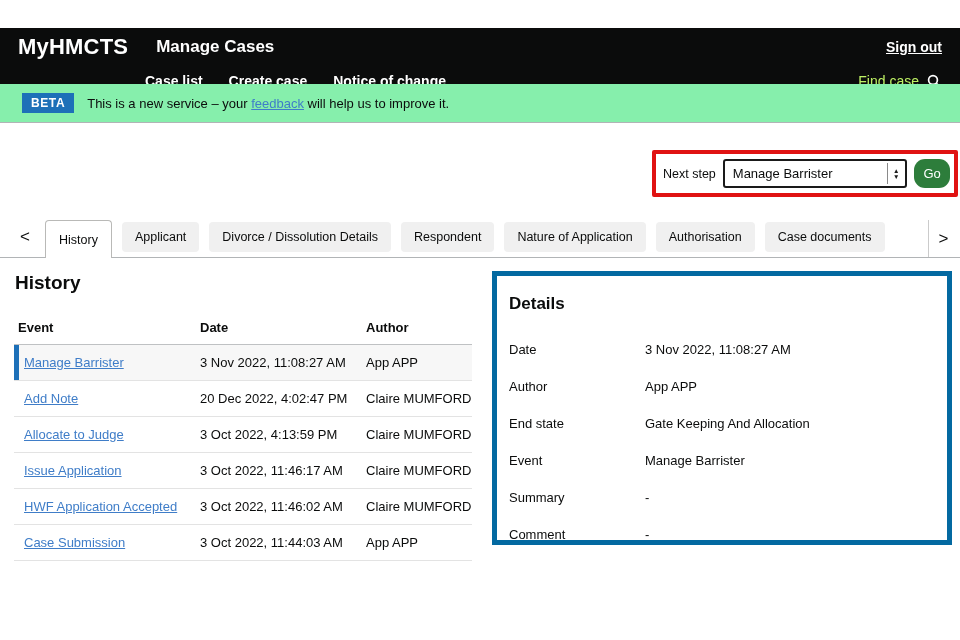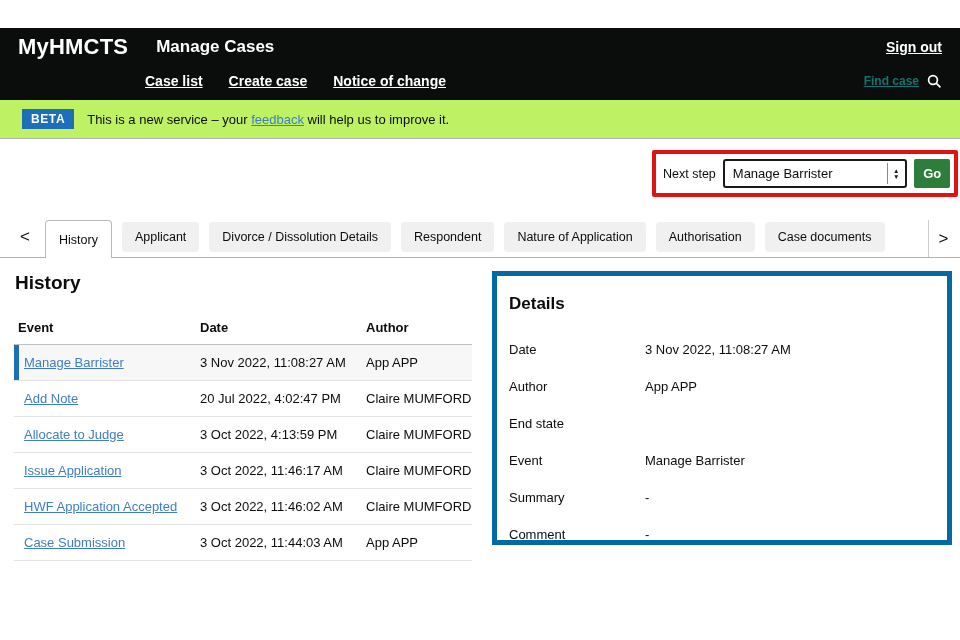--- a/index.html
+++ b/index.html
@@ -9,37 +9,37 @@
   
   .topbar { position:absolute; top:28px; left:0; width:960px; height:72px; background:#0b0c0c; color:#fff; }
   .topbar-row1 { display:flex; align-items:center; height:38px; padding:0 18px; }
   .brand { font-size:22px; font-weight:bold; letter-spacing:0.2px; }
   .product { font-size:17px; font-weight:bold; margin-left:28px; }
   .signout { margin-left:auto; font-size:14px; font-weight:bold; color:#fff; text-decoration:underline; cursor:pointer; }
   .topbar-row2 { display:flex; align-items:center; height:30px; padding:0 18px 0 145px; }
   .topnav { display:flex; gap:26px; }
   .topnav a { color:#fff; font-size:14px; font-weight:bold; text-decoration:underline; cursor:pointer; }
   .findcase { margin-left:auto; display:flex; align-items:center; gap:8px; }
-  .findcase a { color:#0f766e; font-size:12px; font-weight:bold; text-decoration:underline; cursor:pointer; }
-
-  
-  .beta { position:absolute; top:100px; left:0; width:960px; height:39px; display:flex; align-items:center; padding-left:22px; border-bottom:1px solid #b1b4b6; background:#bef264; }
+  .findcase a { color:#bef264; font-size:14px; font-weight:normal; text-decoration:underline; cursor:pointer; }
+
+  
+  .beta { position:absolute; top:84px; left:0; width:960px; height:39px; display:flex; align-items:center; padding-left:22px; border-bottom:1px solid #b1b4b6; background:#86efac; }
   .beta-badge { background:#1d70b8; color:#fff; font-size:12px; font-weight:bold; letter-spacing:0.6px; padding:3px 9px; margin-right:13px; }
   .beta-text { font-size:13px; color:#0b0c0c; }
   .beta-text a { color:#3f7dc8; text-decoration:underline; cursor:pointer; }
 
   
   .case-title { position:absolute; left:16px; top:177px; font-size:13.5px; font-weight:bold; }
   .next-step-highlight { position:absolute; left:652px; top:150px; width:306px; height:47px; border:4px solid #e01212; border-radius:2px; display:flex; align-items:center; padding:0 4px 0 7px; gap:7px; background:#fff; }
   .next-step-label { font-size:12.5px; white-space:nowrap; }
   .step-select { width:186px; height:29px; border:2px solid #1a1a1a; border-radius:3px; background:#fff; display:flex; align-items:center; padding-left:8px; cursor:pointer; }
   .step-select-value { font-size:13px; flex:1; white-space:nowrap; overflow:hidden; }
   .step-spinner { display:flex; flex-direction:column; align-items:center; justify-content:center; border-left:1px solid #8a8a8a; height:21px; padding:0 6px 0 5px; color:#1a1a1a; }
   .step-spinner span { font-size:6.5px; line-height:6px; }
-  .go-btn { width:36px; height:29px; background:#2d7d3b; color:#fff; border:none; border-radius:2px; font-size:13px; font-weight:bold; font-family:"Liberation Sans",sans-serif; cursor:pointer; }
+  .go-btn { width:36px; height:29px; background:#2d7d3b; color:#fff; border:none; border-radius:11px; font-size:13px; font-weight:normal; font-family:"Liberation Sans",sans-serif; cursor:pointer; }
 
   
   .tabbar { position:absolute; top:220px; left:0; width:960px; height:38px; }
   .tabbar::after { content:""; position:absolute; left:0; right:0; bottom:0; border-bottom:1px solid #b1b4b6; z-index:0; }
   .tab-chevron-left { position:absolute; left:20px; top:7px; font-size:17px; color:#0b0c0c; cursor:pointer; z-index:2; }
   .tabs { position:absolute; left:45px; right:36px; top:0; height:38px; display:flex; gap:10px; overflow:hidden; z-index:1; }
   .tab { height:30px; margin-top:2px; background:#f0f0f0; border-radius:4px; padding:0 13px; font-size:12.5px; display:flex; align-items:center; white-space:nowrap; cursor:pointer; color:#0b0c0c; }
   .tab.active { height:38px; margin-top:0; background:#fff; border:1px solid #b9b9b7; border-bottom:none; border-radius:4px 4px 0 0; z-index:3; position:relative; }
   .tab-chevron-right { position:absolute; right:2px; top:0; width:30px; height:37px; border-left:1px solid #cbcbcb; display:flex; align-items:center; justify-content:center; font-size:17px; cursor:pointer; background:#fff; z-index:2; }
 
@@ -137,21 +137,21 @@
       <span class="c-date">Date</span>
       <span class="c-author">Author</span>
     </div>
     <div class="ht-row selected">
       <span class="c-event"><a class="event-link">Manage Barrister</a></span>
       <span class="c-date">3 Nov 2022, 11:08:27 AM</span>
       <span class="c-author">App APP</span>
     </div>
     <div class="ht-row">
       <span class="c-event"><a class="event-link">Add Note</a></span>
-      <span class="c-date">20 Jul 2022, 4:02:47 PM</span>
+      <span class="c-date">20 Dec 2022, 4:02:47 PM</span>
       <span class="c-author">Claire MUMFORD</span>
     </div>
     <div class="ht-row">
       <span class="c-event"><a class="event-link">Allocate to Judge</a></span>
       <span class="c-date">3 Oct 2022, 4:13:59 PM</span>
       <span class="c-author">Claire MUMFORD</span>
     </div>
     <div class="ht-row">
       <span class="c-event"><a class="event-link">Issue Application</a></span>
       <span class="c-date">3 Oct 2022, 11:46:17 AM</span>
@@ -174,20 +174,21 @@
     <div class="detail-row">
       <span class="detail-label">Date</span>
       <span class="detail-value">3 Nov 2022, 11:08:27 AM</span>
     </div>
     <div class="detail-row">
       <span class="detail-label">Author</span>
       <span class="detail-value">App APP</span>
     </div>
     <div class="detail-row">
       <span class="detail-label">End state</span>
+      <span class="detail-value">Gate Keeping And Allocation</span>
     </div>
     <div class="detail-row">
       <span class="detail-label">Event</span>
       <span class="detail-value">Manage Barrister</span>
     </div>
     <div class="detail-row">
       <span class="detail-label">Summary</span>
       <span class="detail-value">-</span>
     </div>
     <div class="detail-row">

